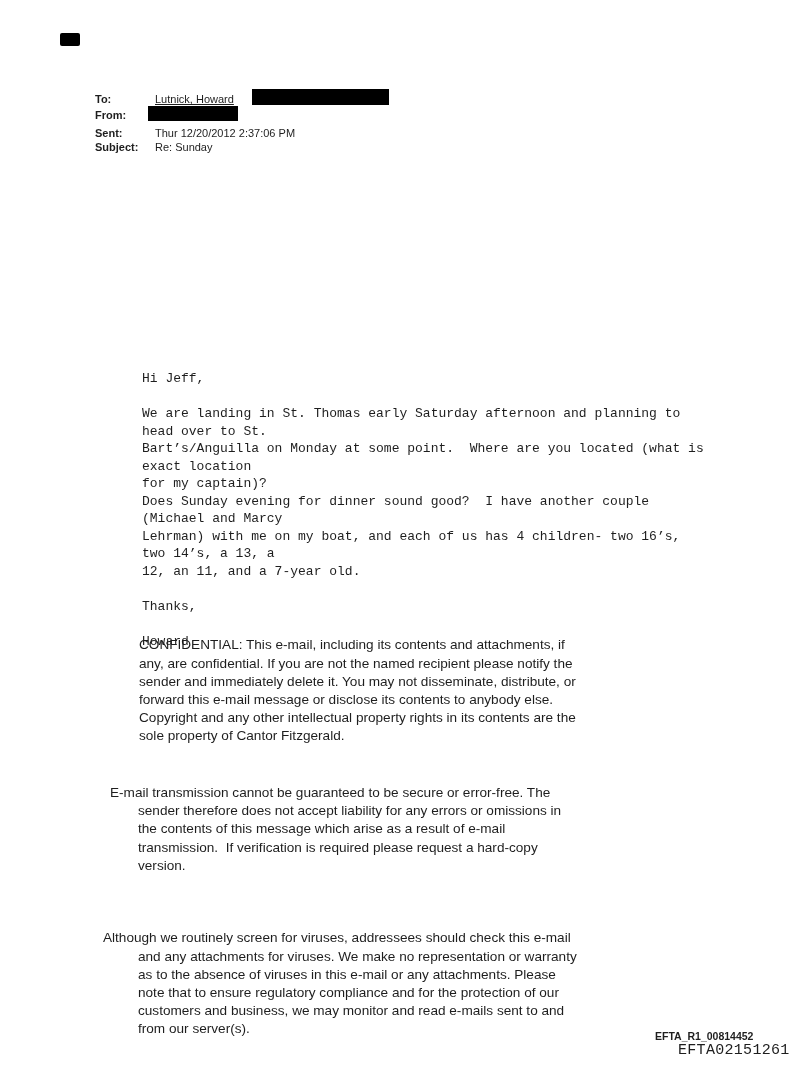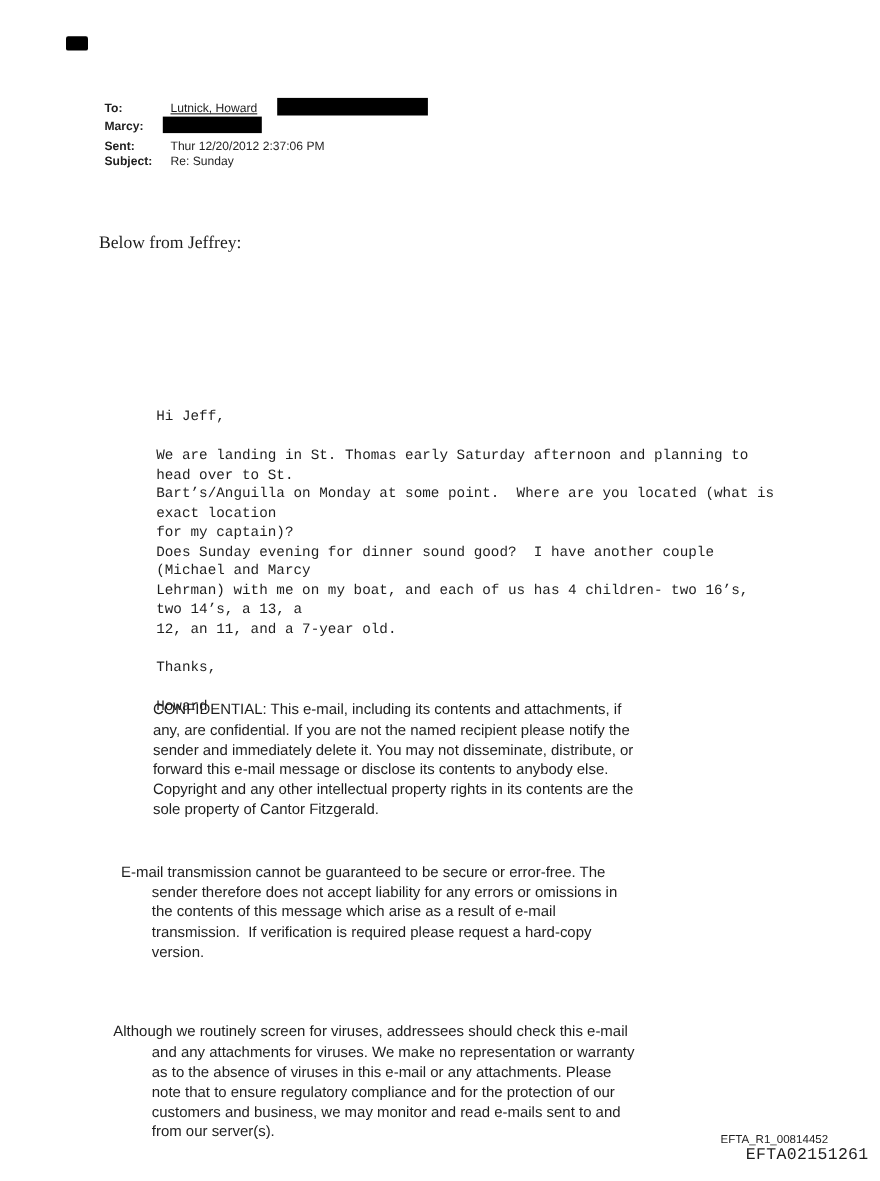--- a/index.html
+++ b/index.html
@@ -99,20 +99,21 @@
   .disc-p.p3 { margin-top: 18px; margin-left: 138px; text-indent: -35px; }
 
   
   .bates-small {
     position: absolute;
     left: 655px;
     top: 1030px;
     font-family: "Liberation Sans", sans-serif;
     font-size: 10.5px;
     white-space: nowrap;
+    font-weight: bold;
   }
   .bates-large {
     position: absolute;
     left: 678px;
     top: 1042px;
     font-family: Liberation Mono, monospace;
     font-size: 15px;
     letter-spacing: 0.3px;
     white-space: nowrap;
   }
@@ -123,34 +124,33 @@
 <div class="page">
 
   <div class="corner-mark"></div>
 
   <div class="hrow" style="top:93px">
     <span class="hlabel">To:</span><span class="hvalue underlined">Lutnick, Howard</span>
   </div>
   <div class="redaction-bar to-bar"></div>
 
   <div class="hrow" style="top:109px">
-    <span class="hlabel">Marcy:</span>
+    <span class="hlabel">From:</span>
   </div>
   <div class="redaction-bar from-bar"></div>
 
   <div class="hrow" style="top:127px">
     <span class="hlabel">Sent:</span><span class="hvalue">Thur 12/20/2012 2:37:06 PM</span>
   </div>
 
   <div class="hrow" style="top:141px">
     <span class="hlabel">Subject:</span><span class="hvalue">Re: Sunday</span>
   </div>
 
   <div class="intro">
-    <div>Below from Jeffrey:</div>
   </div>
 
 
   <div class="quoted">Hi Jeff,
 
 We are landing in St. Thomas early Saturday afternoon and planning to head over to St.
 Bart’s/Anguilla on Monday at some point.  Where are you located (what is exact location
 for my captain)?
 Does Sunday evening for dinner sound good?  I have another couple (Michael and Marcy
 Lehrman) with me on my boat, and each of us has 4 children- two 16’s, two 14’s, a 13, a

